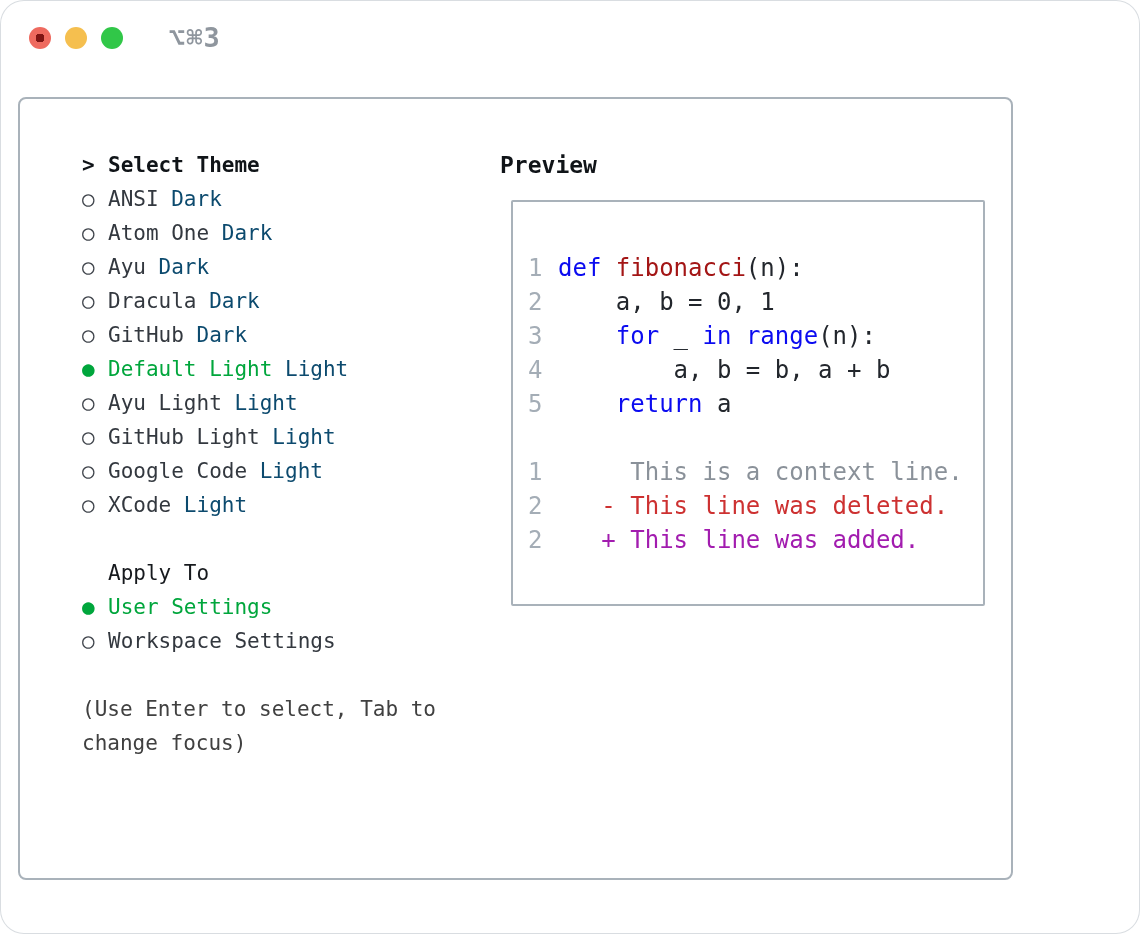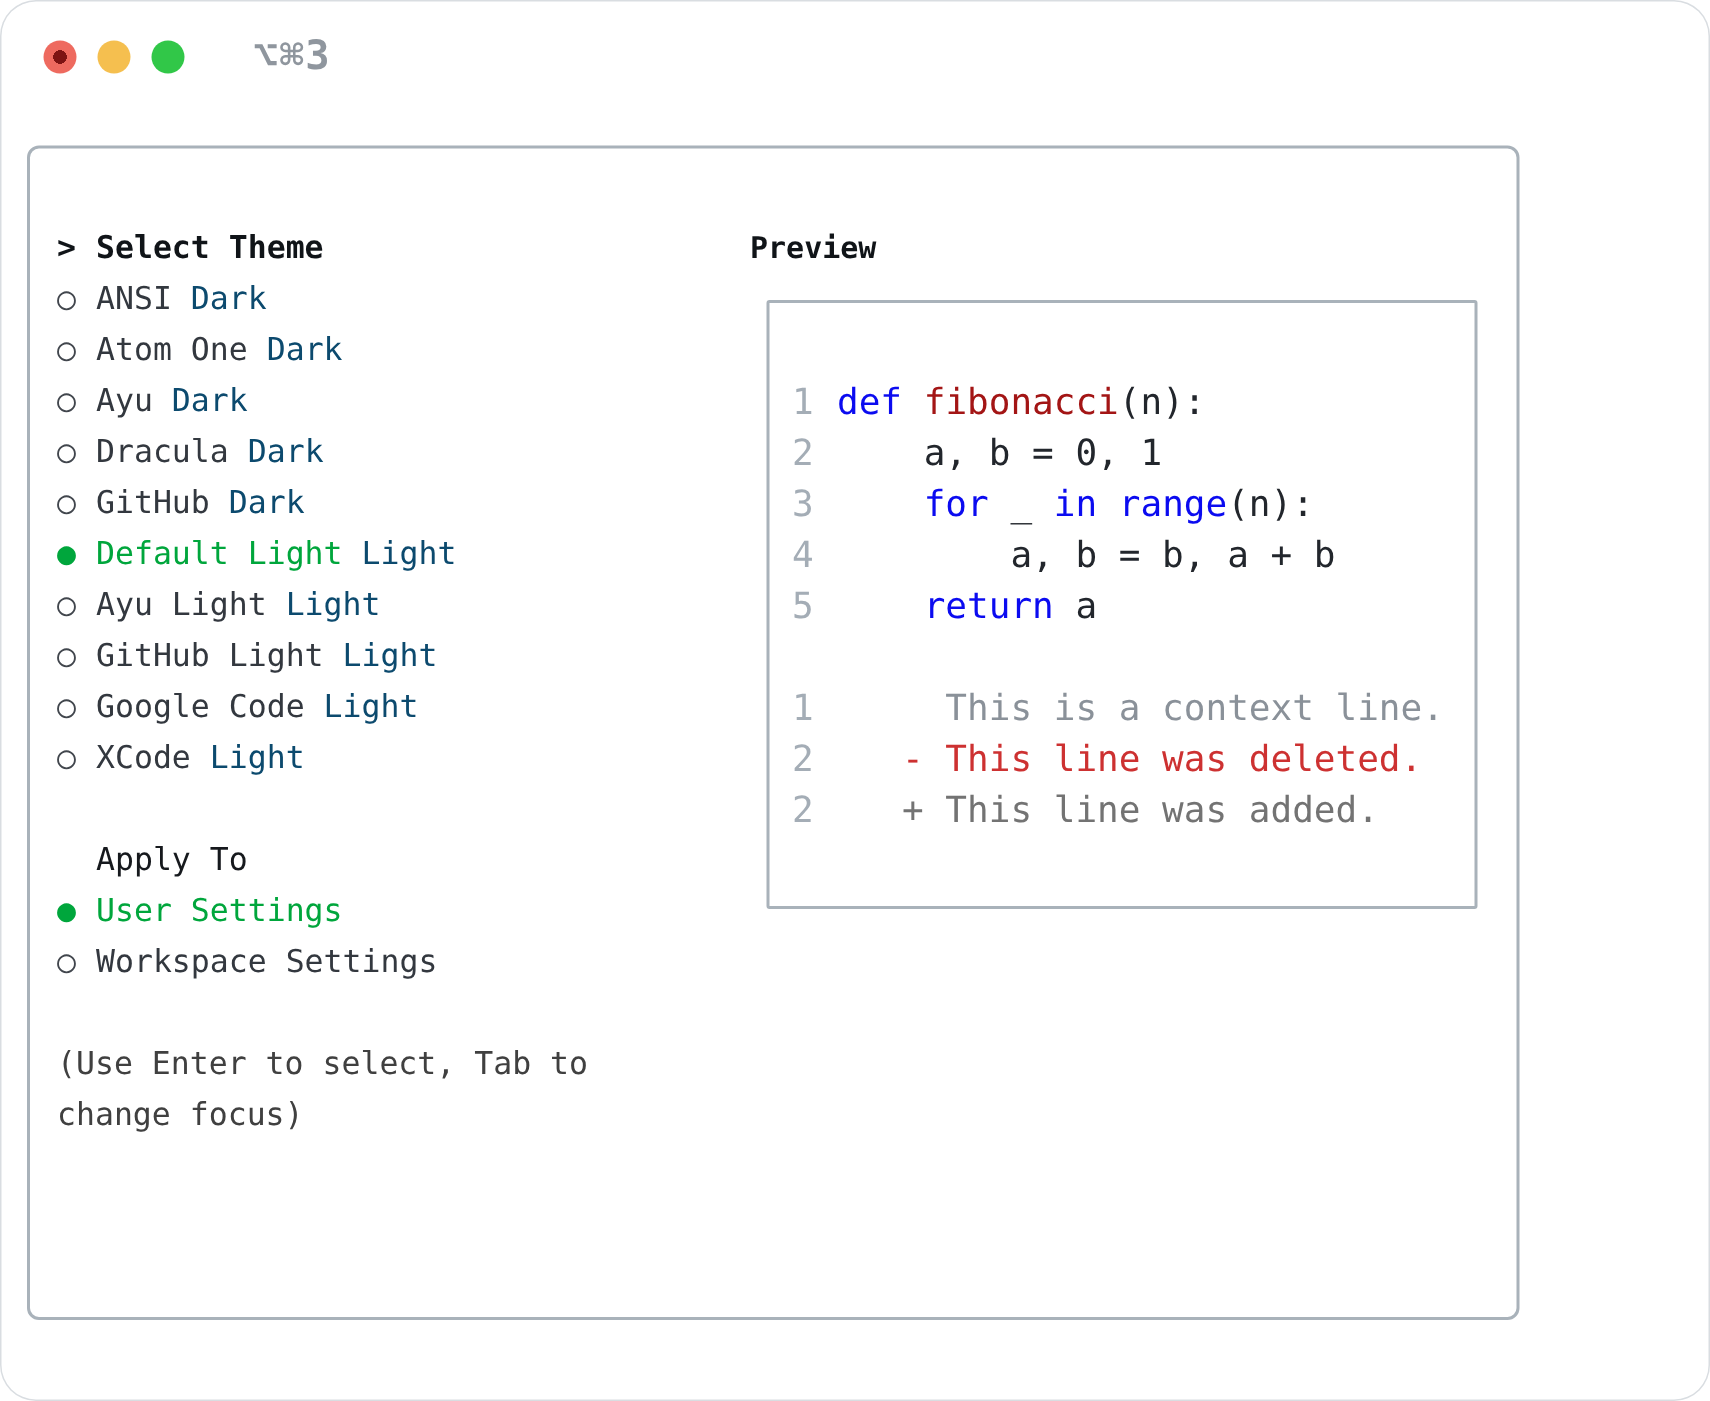--- a/index.html
+++ b/index.html
@@ -24,54 +24,54 @@
   }
   
   .panel{
     position:absolute;left:18px;top:97px;width:995px;height:783px;
     box-sizing:border-box;border:2px solid #a9b2ba;border-radius:8px;background:#fff;
   }
   .left-col{
     position:absolute;left:18px;top:49px;
     font-size:21px;line-height:34px;color:#33383f;
   }
-  .row{height:34px;white-space:pre;}
+  .row{height:34px;white-space:pre;margin-left:44px;}
   .row.blank{height:34px;}
   .marker{display:inline-block;width:26px;color:#41464d;}
   .header-row{font-weight:bold;color:#101418;}
   .header-row .marker{color:#101418;}
   .tname{color:#33383f;}
   .tvariant{color:#0c4a6e;}
   .theme-row.selected .tname{color:#00a63c;}
   .theme-row.selected .marker{color:#00a63c;}
   .applyto-row{color:#16191d;}
   .apply-row.selected .alabel{color:#00a63c;}
   .apply-row.selected .marker{color:#00a63c;}
   .alabel{color:#33383f;}
   .help{color:#404040;}
   
   .preview-title{
     position:absolute;left:480px;top:49px;height:34px;line-height:34px;
-    font-size:20px;font-weight:bold;color:#101418;
+    font-size:23px;font-weight:bold;color:#101418;
   }
   .preview-box{
     position:absolute;left:491px;top:101px;width:474px;height:406px;
     box-sizing:border-box;border:2px solid #a9b2ba;border-radius:2px;background:#fff;
   }
   .preview-code{
     position:absolute;left:15px;top:49px;font-size:24px;line-height:34px;white-space:pre;
   }
   .code-line,.diff-line{height:34px;white-space:pre;}
   .ln{display:inline-block;width:30px;color:#a4adb6;}
   .tok-keyword{color:#0b0bf0;}
   .tok-function{color:#a31515;}
   .tok-default{color:#22262c;}
   .diff-context{color:#8a9199;}
   .diff-deleted{color:#cd3131;}
-  .diff-added{color:#737373;text-align:right;}
+  .diff-added{color:#a21caf;text-align:right;}
 </style>
 </head>
 <body>
 
 <div class="window">
 
   <div class="titlebar">
     <div class="light light-red"></div>
     <div class="light light-yellow"></div>
     <div class="light light-green"></div>

